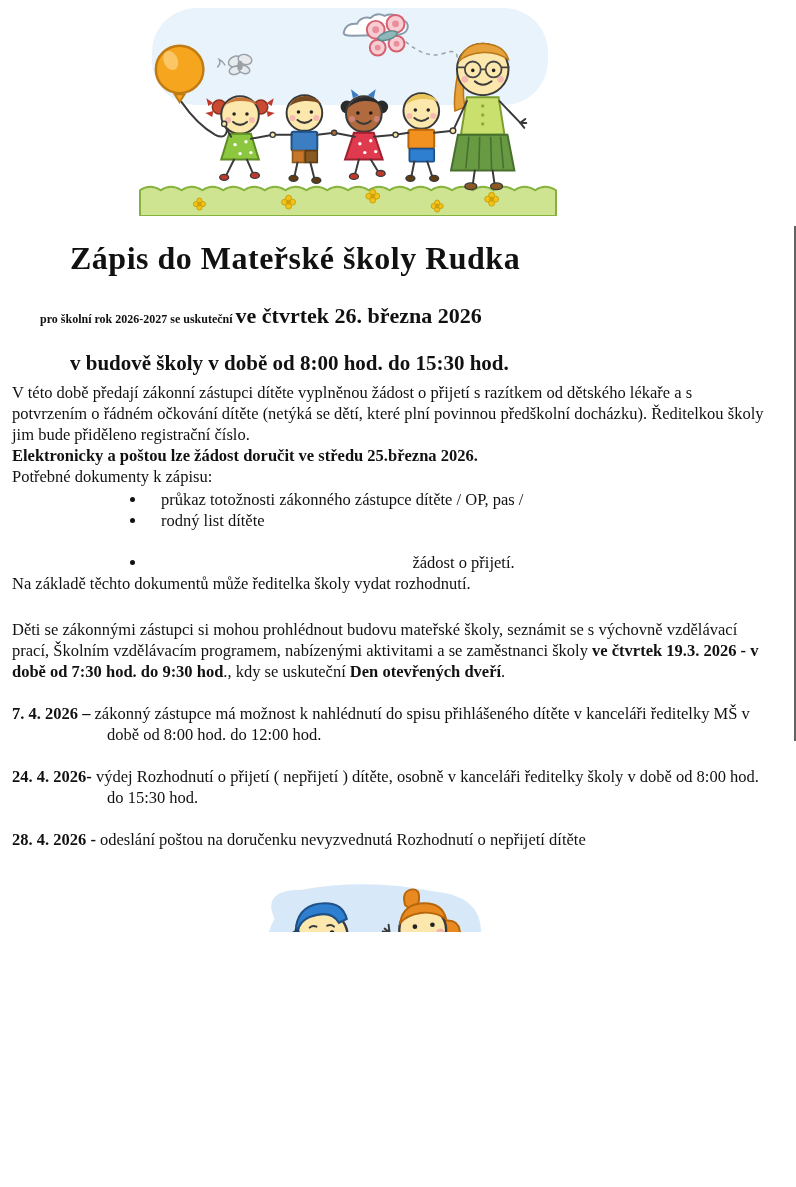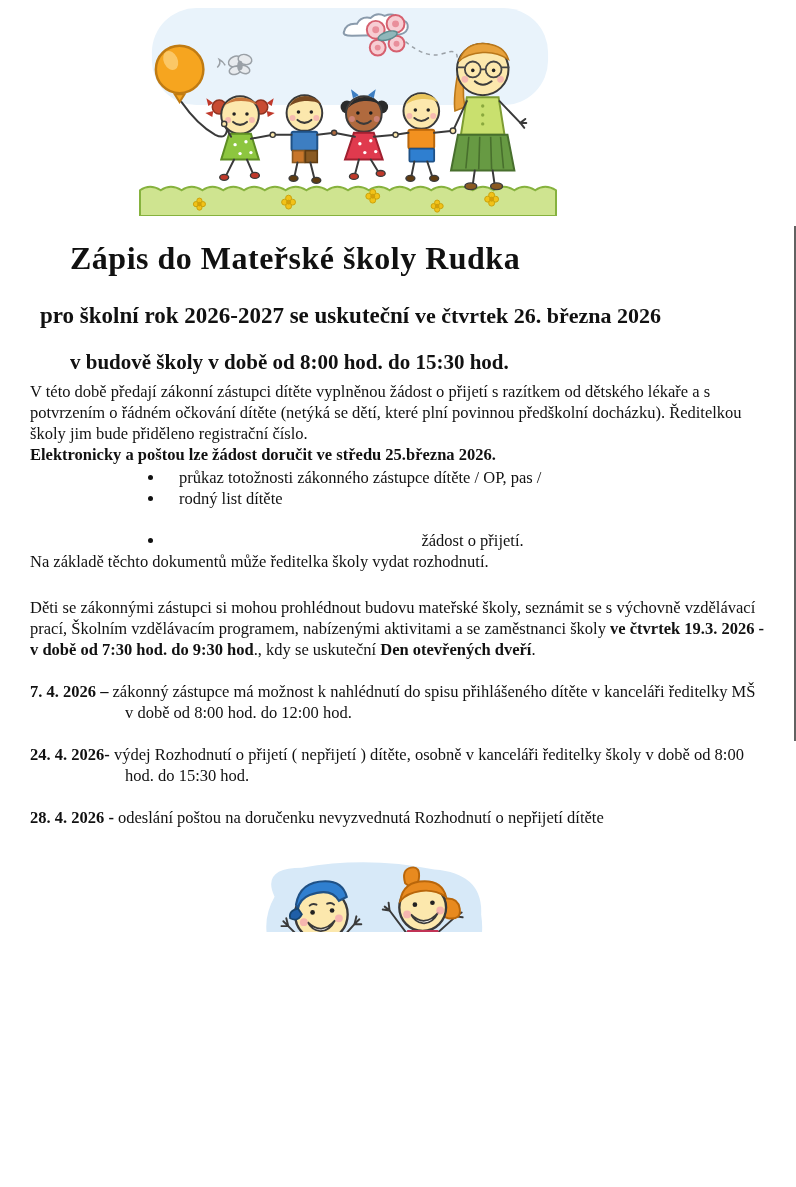--- a/index.html
+++ b/index.html
@@ -9,24 +9,24 @@
     margin:0 auto;
     background:#fff;
     overflow:hidden;
     font-family:"Liberation Serif","DejaVu Serif",serif;
     color:#111;
   }
   .scan-edge{position:absolute;right:0;top:226px;width:2px;height:515px;background:#474747;opacity:.85;}
   .top-art{display:block;margin:8px 0 0 138px;width:420px;height:208px;}
   .title{margin:24px 0 0 70px;font-size:32px;line-height:36px;font-weight:bold;letter-spacing:.5px;}
   .subtitle{margin:26px 0 0 40px;font-weight:bold;line-height:28px;}
-  .sub-small{font-size:23px;}
+  .sub-small{font-size:12px;}
   .sub-large{font-size:22px;}
   .timeline{margin:17px 0 0 70px;font-weight:bold;font-size:21px;line-height:26px;}
-  .doc-body{margin:6px 30px 0 30px;font-size:16.5px;line-height:21px;}
+  .doc-body{margin:6px 30px 0 12px;font-size:16.5px;line-height:21px;}
   .doc-body p{margin:0;}
   .bold{font-weight:bold;}
   ul.docs{margin:2px 0 0 0;padding:0 0 0 135px;list-style:disc;}
   ul.docs li{margin:0;padding-left:14px;line-height:21px;}
   li.gap{margin-top:21px !important;text-align:center;}
   .mt-res{margin-top:15px !important;}
   .mt-open{margin-top:25px !important;}
   .sched{margin:21px 0 0 0 !important;padding-left:95px;text-indent:-95px;}
   .bottom-art{display:block;margin:26px 0 0 238px;width:270px;height:190px;}
   svg .ln{stroke:#3a3a3a;stroke-width:2;fill:none;stroke-linecap:round;}
@@ -223,20 +223,21 @@
 
   <h1 class="title">Zápis do Mateřské školy Rudka</h1>
 
   <div class="subtitle"><span class="sub-small">pro školní rok 2026-2027 se uskuteční </span><span class="sub-large">ve čtvrtek  26. března 2026</span></div>
 
   <div class="timeline">v budově školy v době od 8:00 hod. do 15:30 hod.</div>
 
   <div class="doc-body">
     <p>V této době předají zákonní zástupci dítěte vyplněnou žádost o přijetí s razítkem od dětského lékaře a s potvrzením o řádném očkování dítěte (netýká se dětí, které plní povinnou předškolní docházku).  Ředitelkou školy jim bude přiděleno registrační číslo.</p>
     <p class="bold">Elektronicky a poštou lze žádost doručit ve středu 25.března 2026.</p>
+    <p>Potřebné dokumenty k zápisu:</p>
 
     <ul class="docs">
       <li>průkaz totožnosti zákonného zástupce dítěte / OP, pas /</li>
       <li>rodný list dítěte</li>
       <li class="gap">žádost o přijetí.</li>
     </ul>
 
     <p>Na základě těchto dokumentů může ředitelka školy vydat rozhodnutí.</p>
 
 

